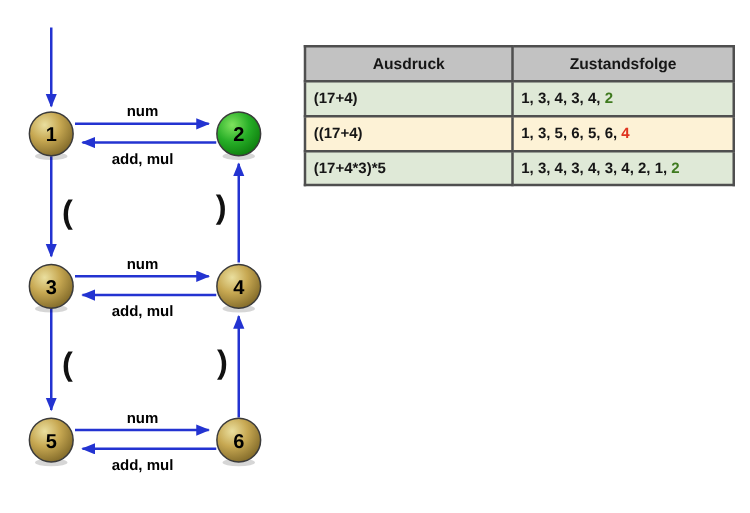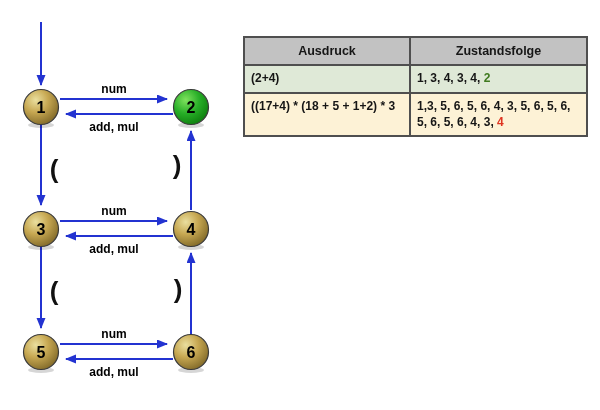--- a/index.html
+++ b/index.html
@@ -111,30 +111,34 @@
         <tr>
           <th>Ausdruck</th>
           <th>Zustandsfolge</th>
         </tr>
       </thead>
       <tbody id="rows">
 
 
 
     <tr class="ok">
-      <td class="expr">(2+4)</td>
+      <td class="expr">(17+4)</td>
       <td class="seq"><span class="pfx">1, 3, 4, 3, 4, </span><span class="fin fin-ok">2</span></td>
+    </tr>
+
+    <tr class="error">
+      <td class="expr">((17+4)</td>
+      <td class="seq"><span class="pfx">1, 3, 5, 6, 5, 6, </span><span class="fin fin-error">4</span></td>
     </tr>
 
 
 
+    <tr class="ok">
+      <td class="expr">(17+4*3)*5</td>
+      <td class="seq"><span class="pfx">1, 3, 4, 3, 4, 3, 4, 2, 1, </span><span class="fin fin-ok">2</span></td>
+    </tr>
 
 
-
-    <tr class="error">
-      <td class="expr">((17+4) * (18 + 5 + 1+2) * 3</td>
-      <td class="seq"><span class="pfx">1,3, 5, 6, 5, 6, 4, 3, 5, 6, 5, 6, 5, 6, 5, 6, 4, 3, </span><span class="fin fin-error">4</span></td>
-    </tr>
   </tbody>
     </table>
   </div>
 
 </div>
 
 </body></html>

